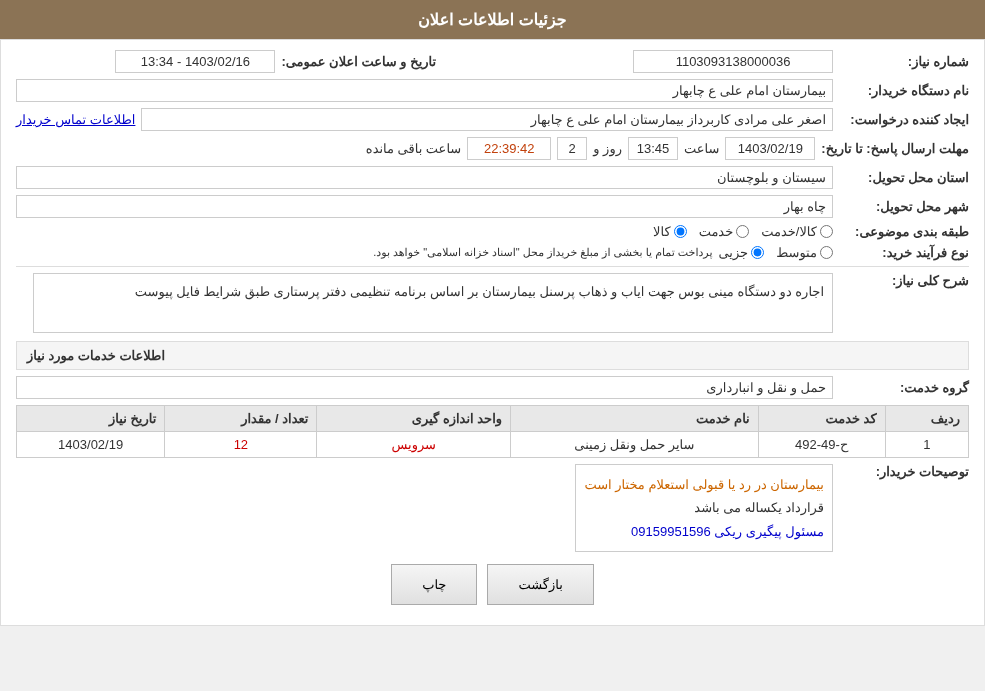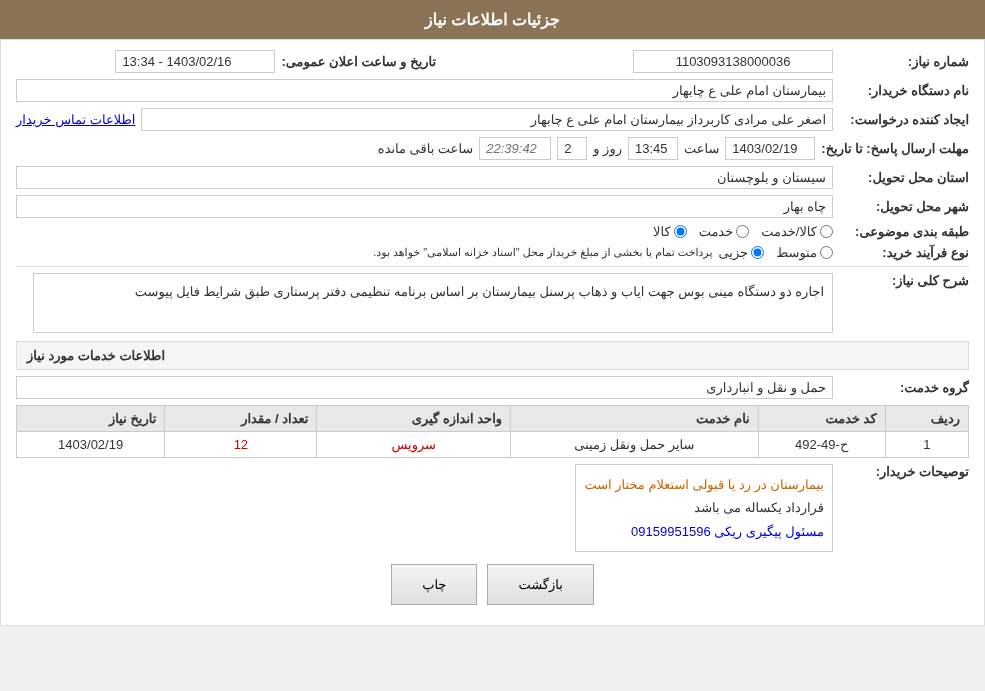--- a/index.html
+++ b/index.html
@@ -51,21 +51,21 @@
       color: #0000cc;
       text-decoration: underline;
       cursor: pointer;
       white-space: nowrap;
     }
     .small-box {
       border: 1px solid #ccc;
       background: #fff;
       padding: 3px 6px;
       min-height: 22px;
-      text-align: left;
+      text-align: center;
     }
     .radio-group {
       display: flex;
       gap: 12px;
       align-items: center;
     }
     .radio-item {
       display: flex;
       align-items: center;
       gap: 3px;
@@ -135,21 +135,21 @@
       border-top: 1px solid #ddd;
       margin: 6px 0;
     }
   </style>
 </head>
 <body>
 
 <div class="page-wrapper">
 
   <div class="header">
-    <span>جزئیات اطلاعات نیاز</span>
+    <span>جزئیات اطلاعات اعلان</span>
   </div>
 
   <div class="content">
 
     <div class="row">
       <span class="label">شماره نیاز:</span>
       <div class="value-box" style="max-width:200px; text-align:center;">1103093138000036</div>
       <span style="flex:0.3"></span>
       <span class="label">تاریخ و ساعت اعلان عمومی:</span>
       <div class="value-box small-box" style="max-width:160px;">1403/02/16 - 13:34</div>
@@ -166,21 +166,21 @@
       <span class="link-blue">اطلاعات تماس خریدار</span>
     </div>
 
     <div class="row">
       <span class="label">مهلت ارسال پاسخ: تا تاریخ:</span>
       <div class="small-box" style="width:90px;">1403/02/19</div>
       <span>ساعت</span>
       <div class="small-box" style="width:50px;">13:45</div>
       <span>روز و</span>
       <div class="small-box" style="width:30px;">2</div>
-      <div class="small-box" style="width:72px; color:#737373;font-style:italic;">22:39:42</div>
+      <div class="small-box" style="width:84px; color:#c2410c;">22:39:42</div>
       <span>ساعت باقی مانده</span>
     </div>
 
     <div class="row">
       <span class="label">استان محل تحویل:</span>
       <div class="value-box">سیستان و بلوچستان</div>
     </div>
 
     <div class="row">
       <span class="label">شهر محل تحویل:</span>

